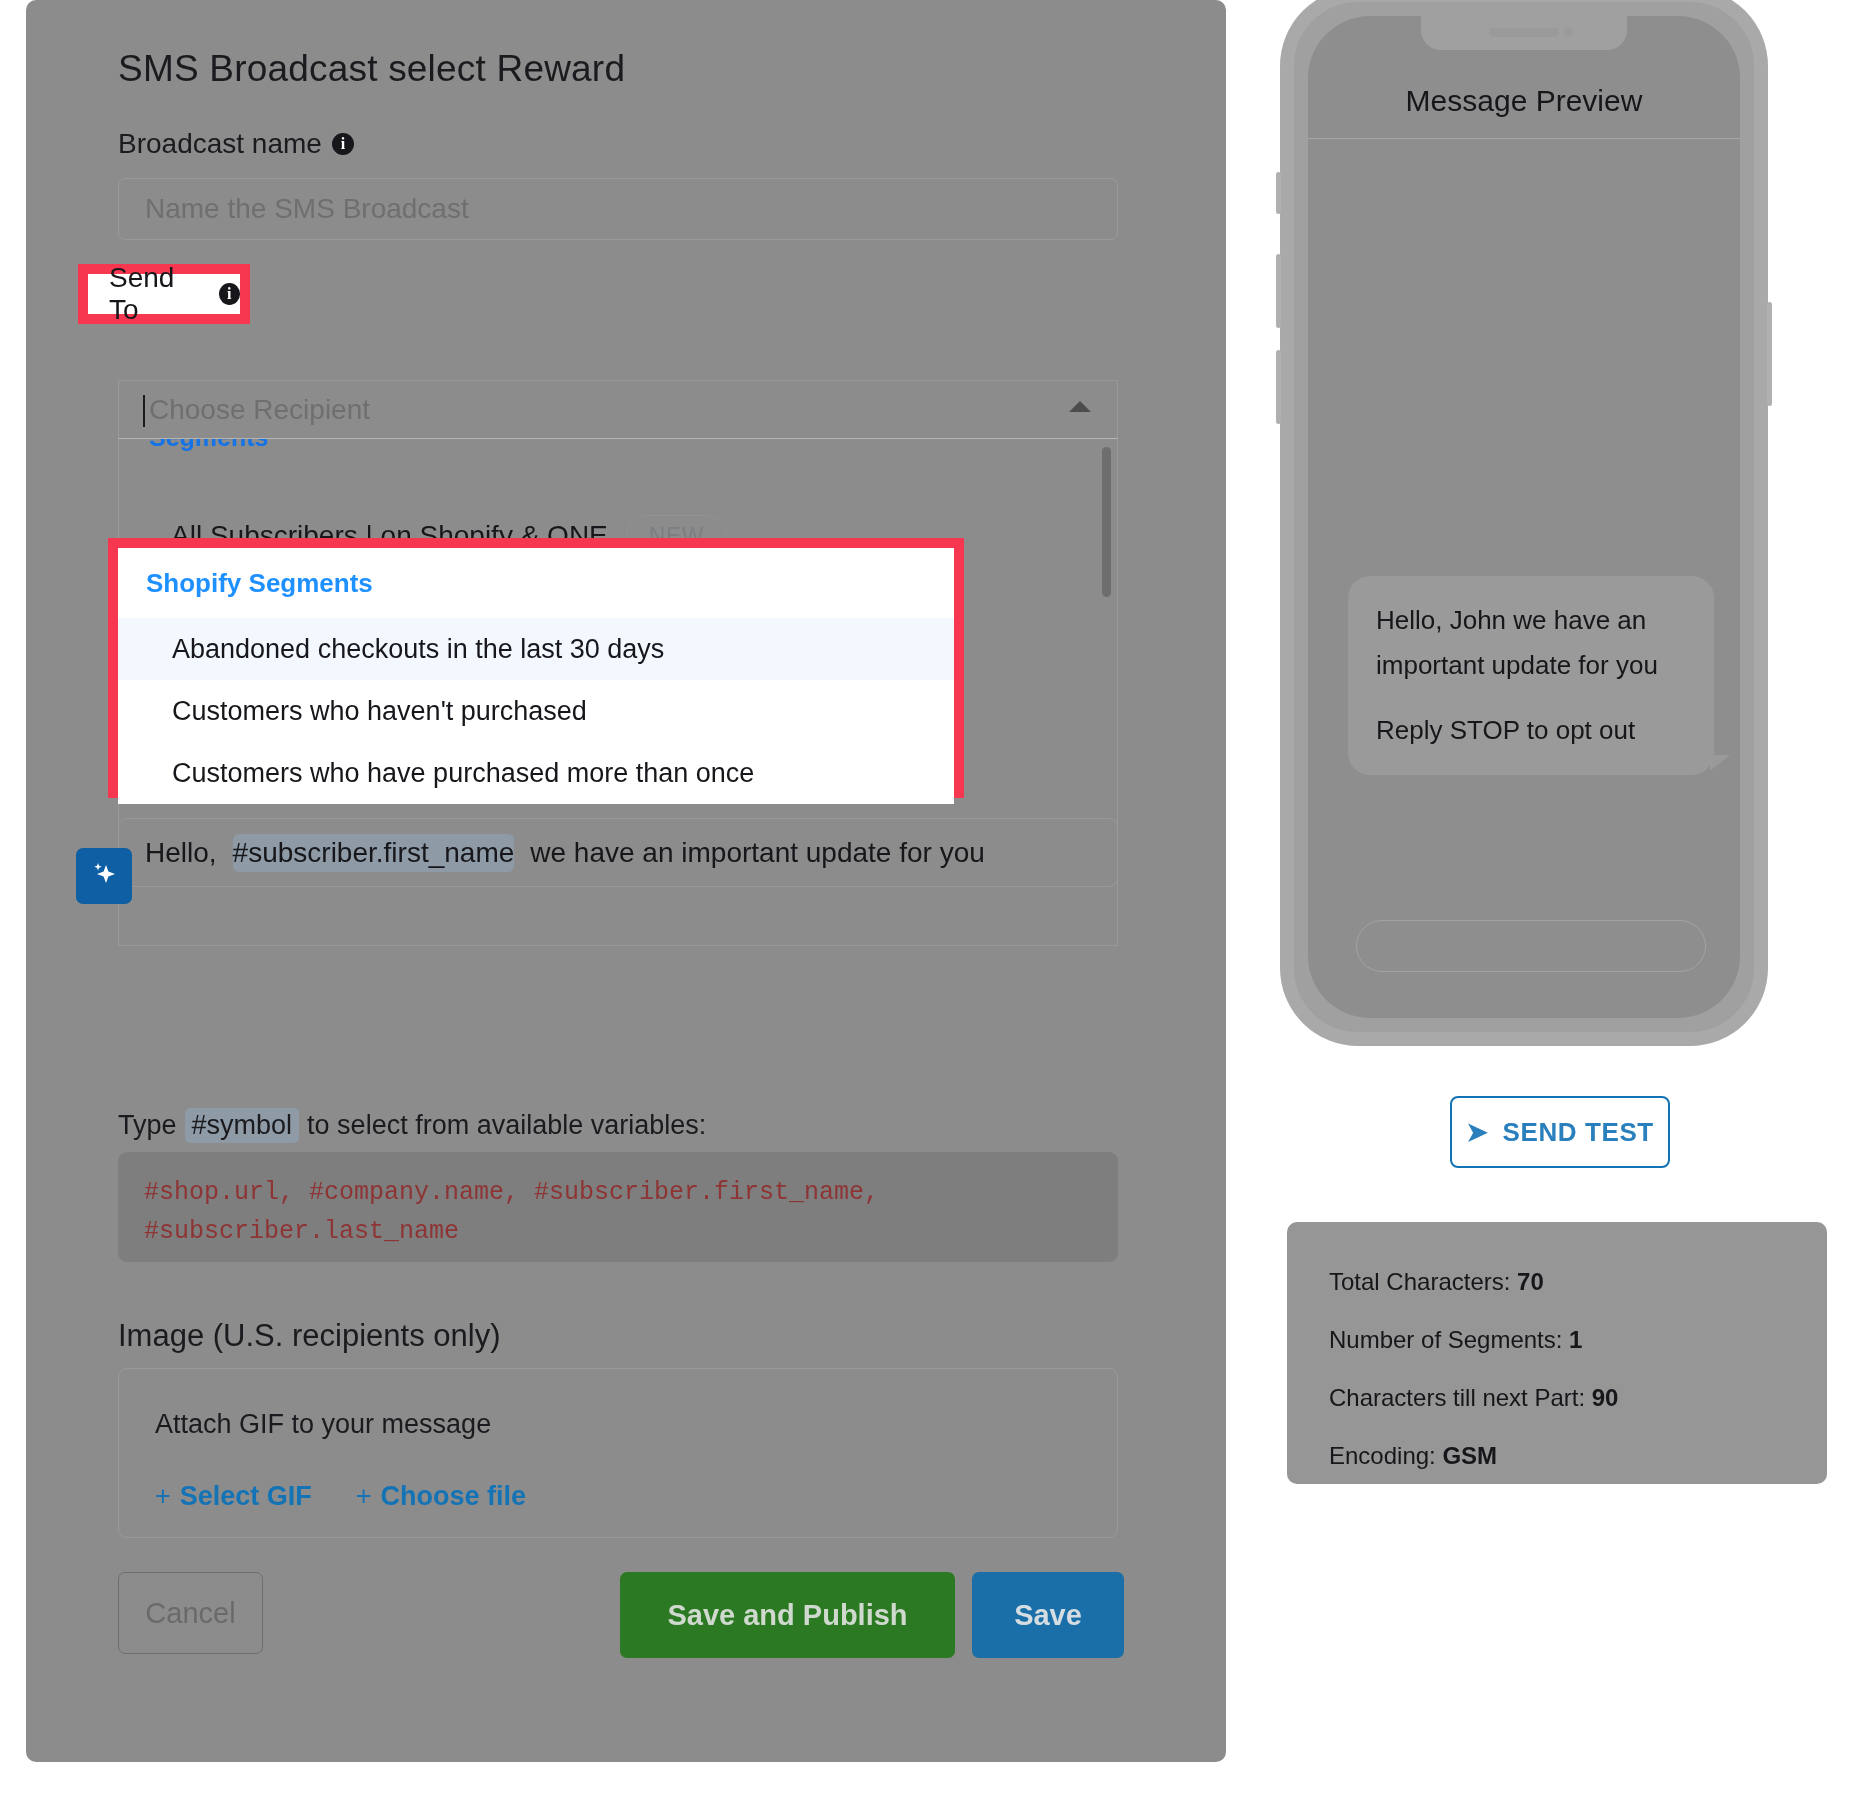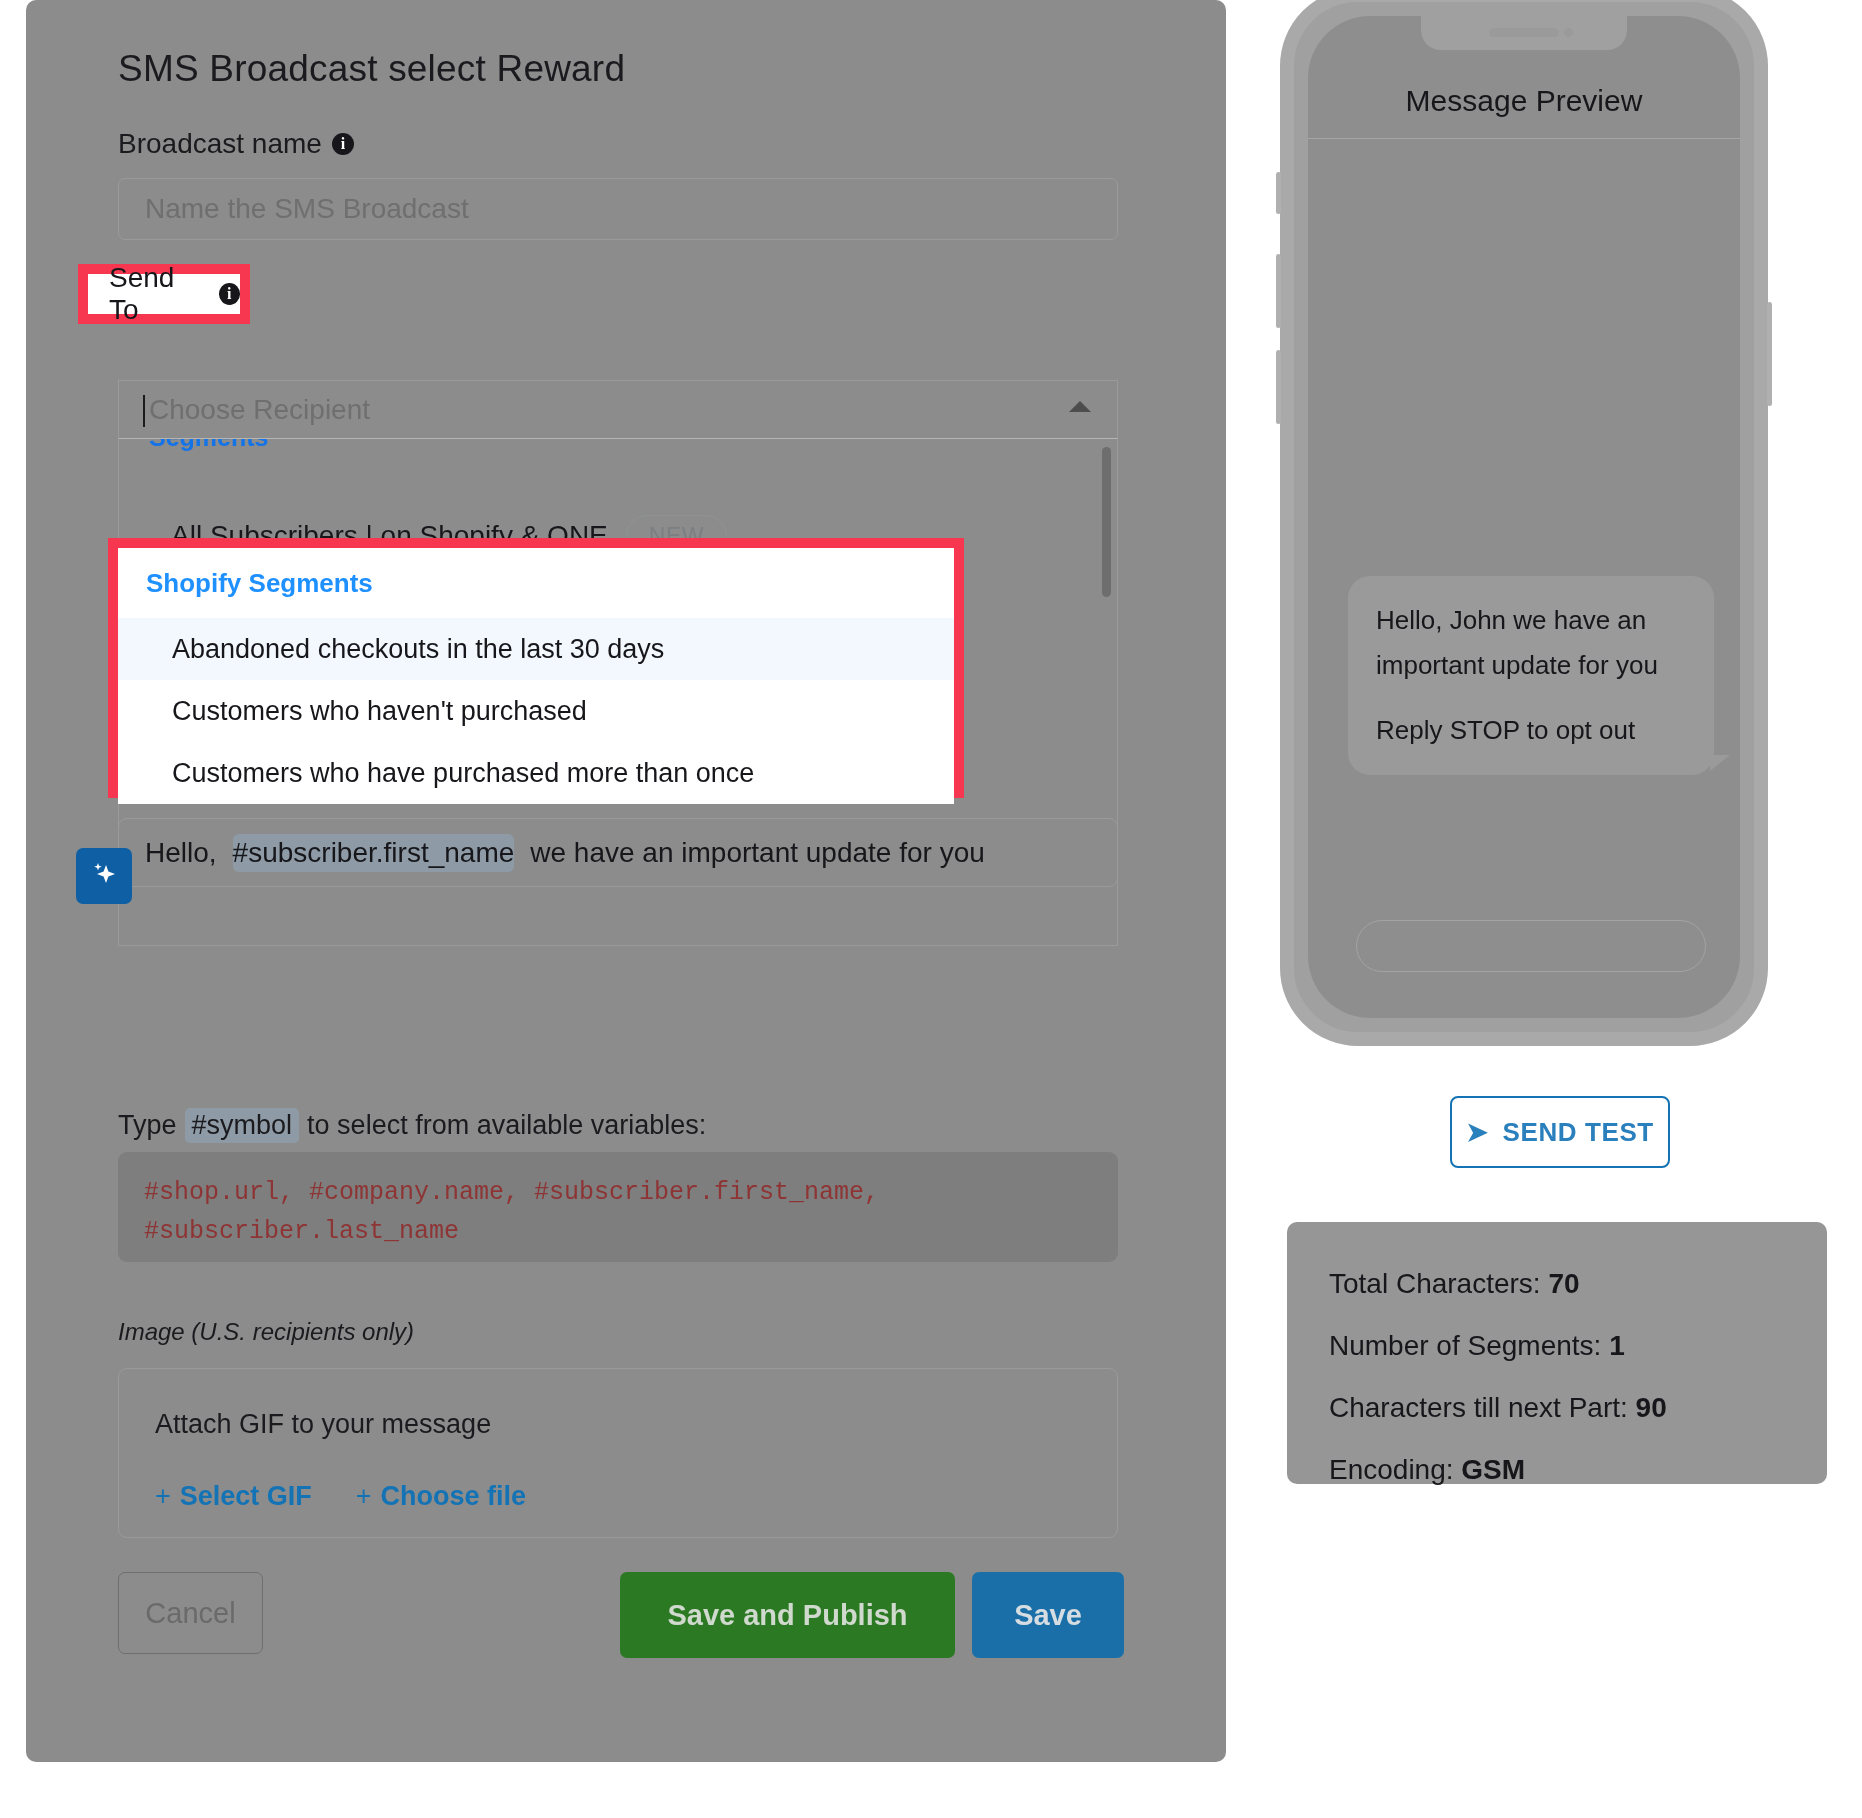--- a/index.html
+++ b/index.html
@@ -176,21 +176,21 @@
     position: absolute; left: 92px; top: 1152px;
     width: 1000px; height: 110px;
     background: #7e7e7e; border-radius: 9px;
     padding: 22px 0 0 26px;
     font-family: "Liberation Mono", monospace;
     font-size: 25px; color: #8e3434; line-height: 1.55;
   }
 
   .img-label {
     position: absolute; left: 92px; top: 1318px;
-    font-size: 24px; color: #1b1b1f; font-style: italic;
+    font-size: 31px; color: #1b1b1f;
   }
   .img-box {
     position: absolute; left: 92px; top: 1368px;
     width: 1000px; height: 170px;
     border: 1px solid #9a9a9a; border-radius: 9px;
   }
   .attach-text {
     position: absolute; left: 36px; top: 40px;
     font-size: 27px; color: #1b1b1f;
   }
@@ -294,21 +294,21 @@
   }
   .send-glyph { font-size: 26px; }
 
   .stats-card {
     position: absolute; left: 35px; top: 1222px;
     width: 540px; height: 262px;
     background: #969696; border-radius: 10px;
     padding: 46px 0 0 42px;
   }
   .stats-card .row {
-    font-size: 28px; color: #17171b; margin-bottom: 30px;
+    font-size: 24px; color: #17171b; margin-bottom: 30px;
   }
   .stats-card .row b { font-weight: 700; }
 </style>
 </head>
 <body>
 
 <div id="root">
 
   <div class="form-card">
    <div class="form-inner">

